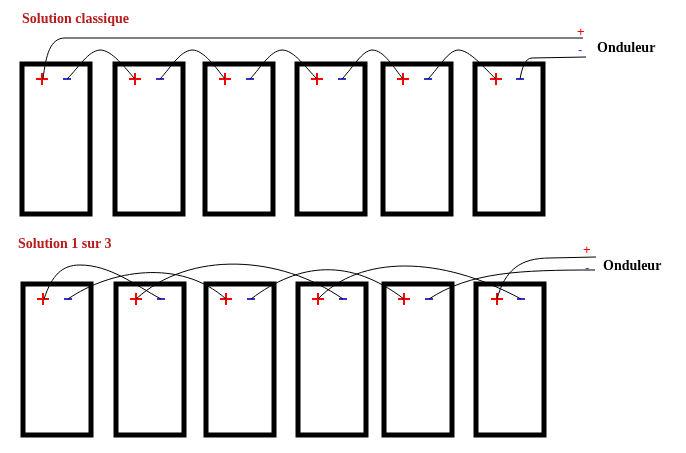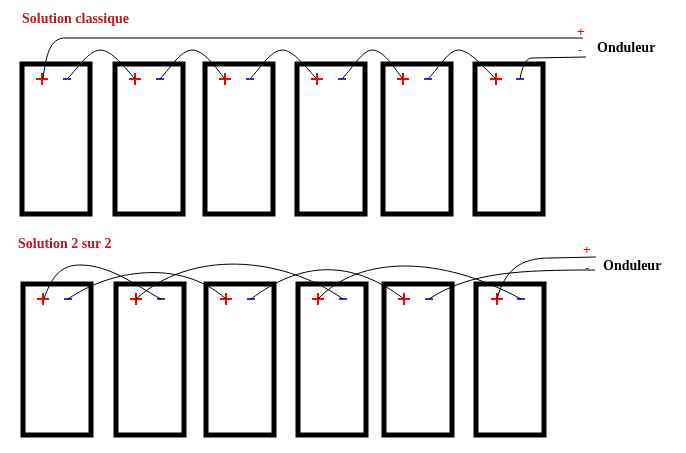--- a/index.html
+++ b/index.html
@@ -6,21 +6,21 @@
     body { width: 686px; height: 453px; position: relative; overflow: hidden; font-family: "Liberation Serif", serif; }
     .title { position: absolute; font-weight: bold; font-size: 14px; color: #b91c1c; }
     .ond { position: absolute; font-weight: bold; font-size: 14px; color: #000; }
     svg { position: absolute; left: 0; top: 0; }
   </style>
 </head>
 <body>
 
 <div class="title" style="left:22px;top:11px;">Solution classique</div>
 <div class="ond" style="left:597px;top:40px;">Onduleur</div>
-<div class="title" style="left:18px;top:236px;">Solution 2 sur 2</div>
+<div class="title" style="left:18px;top:236px;">Solution 1 sur 3</div>
 <div class="ond" style="left:603px;top:258px;">Onduleur</div>
 
 <svg width="686" height="453">
 
   <g fill="none" stroke="#000" stroke-width="5">
     <rect x="22" y="64" width="68" height="150"></rect>
     <rect x="115" y="64" width="68" height="150"></rect>
     <rect x="205" y="64" width="68" height="150"></rect>
     <rect x="297" y="64" width="68" height="150"></rect>
     <rect x="383" y="64" width="68" height="150"></rect>

